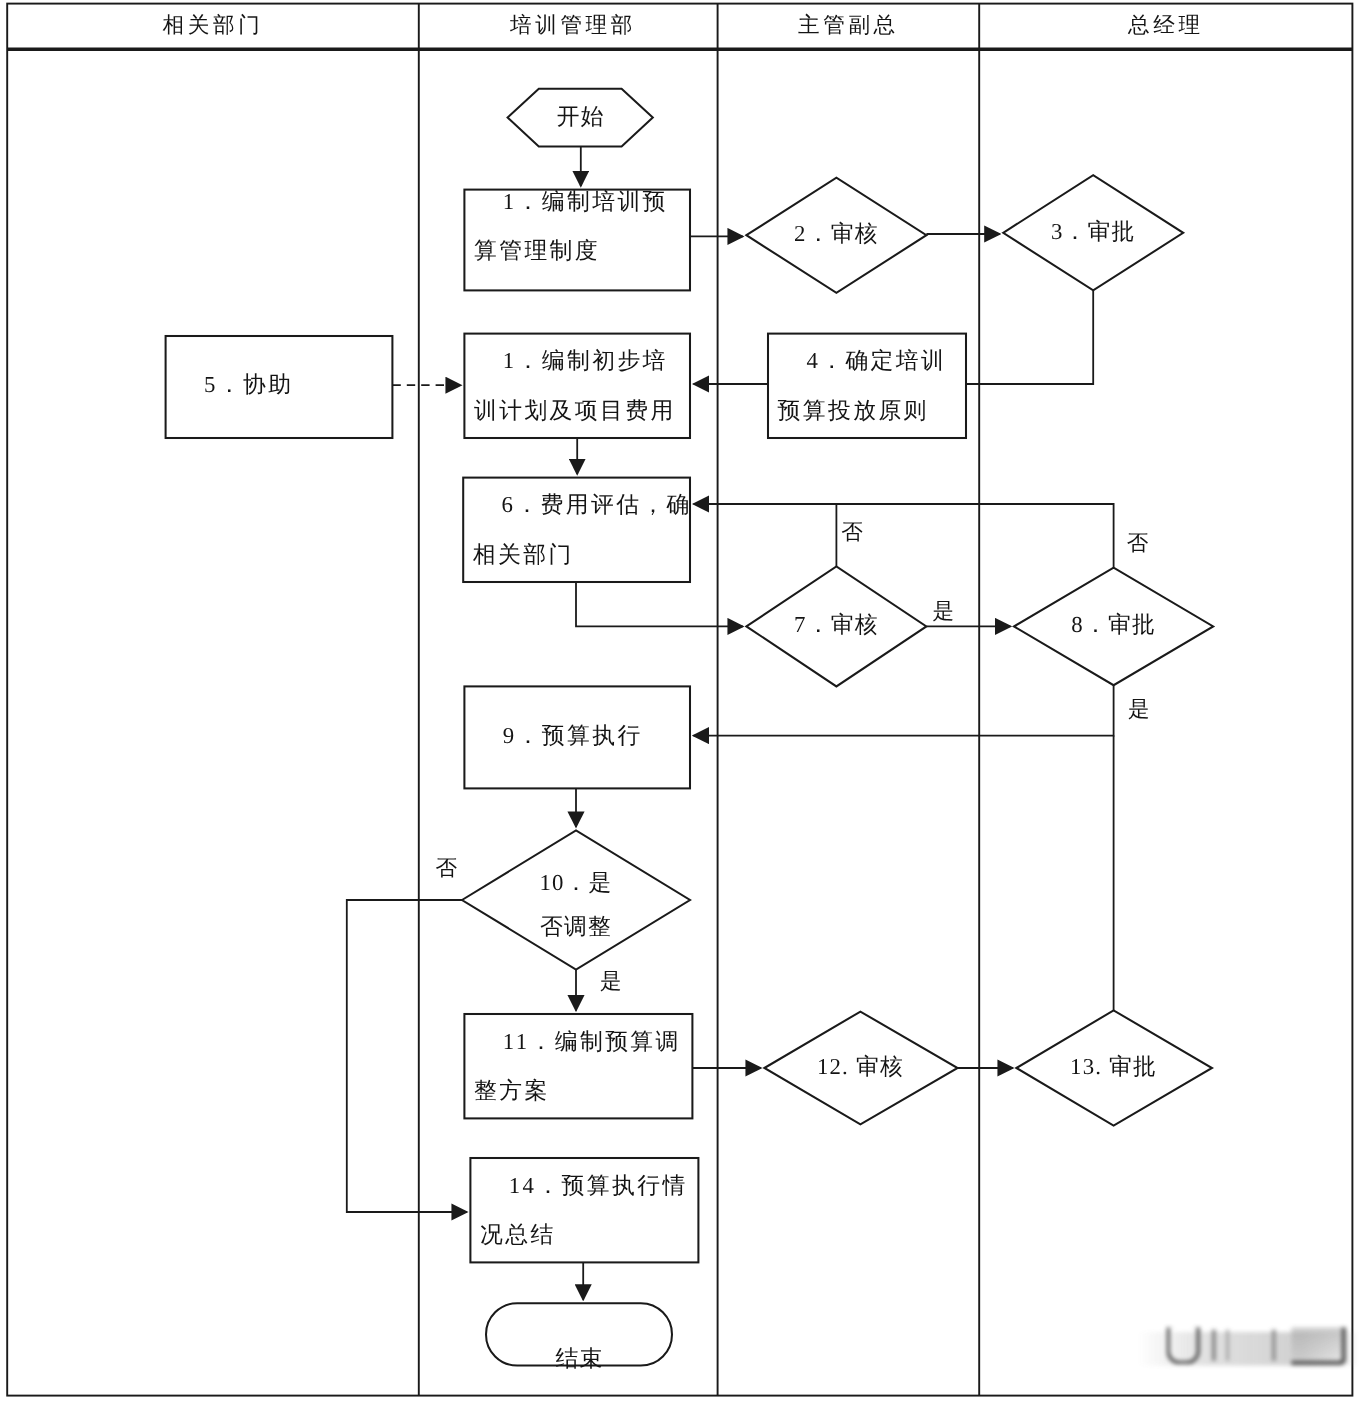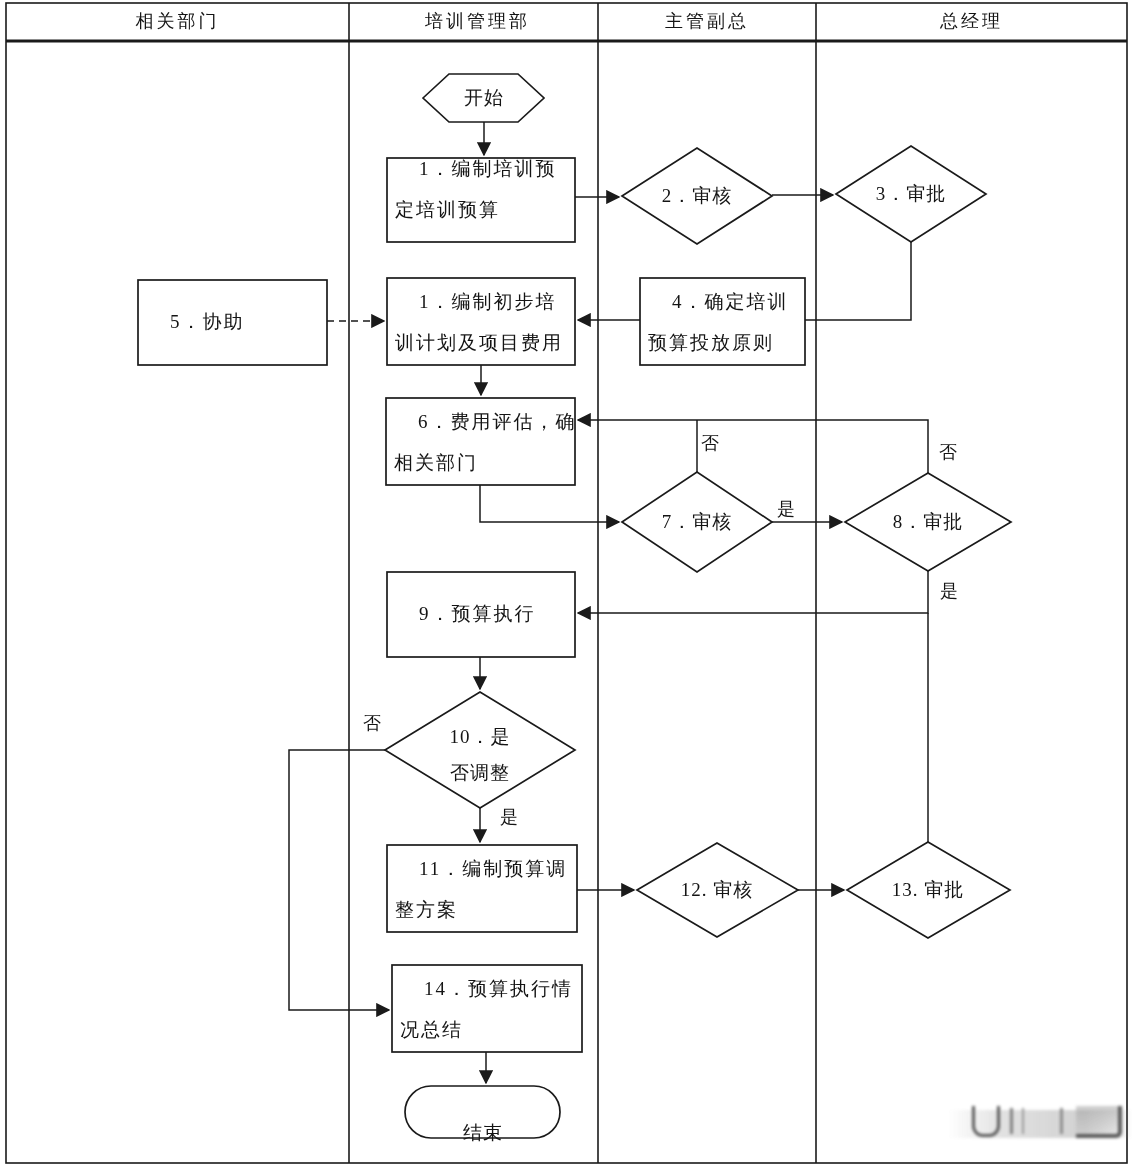--- a/index.html
+++ b/index.html
@@ -91,21 +91,21 @@
 
   <div class="txt hdr" style="left:6px;width:343px;">相关部门</div>
   <div class="txt hdr" style="left:349px;width:257px;">培训管理部</div>
   <div class="txt hdr" style="left:598px;width:218px;">主管副总</div>
   <div class="txt hdr" style="left:816px;width:311px;">总经理</div>
 
   <div class="txt dlab" style="left:409px;top:85px;width:150px;line-height:26px;">开始</div>
 
   <div class="txt node" style="left:395px;top:148px;width:175px;">
     <div class="ln ind">1．编制培训预</div>
-    <div class="ln">定培训预算</div>
+    <div class="ln">算管理制度</div>
   </div>
 
   <div class="txt dlab" style="left:622px;top:176px;width:150px;">2．审核</div>
   <div class="txt dlab" style="left:836px;top:174px;width:150px;">3．审批</div>
 
   <div class="txt node" style="left:146px;top:301px;width:175px;">
     <div class="ln ind">5．协助</div>
   </div>
 
   <div class="txt node" style="left:395px;top:281px;width:178px;">

